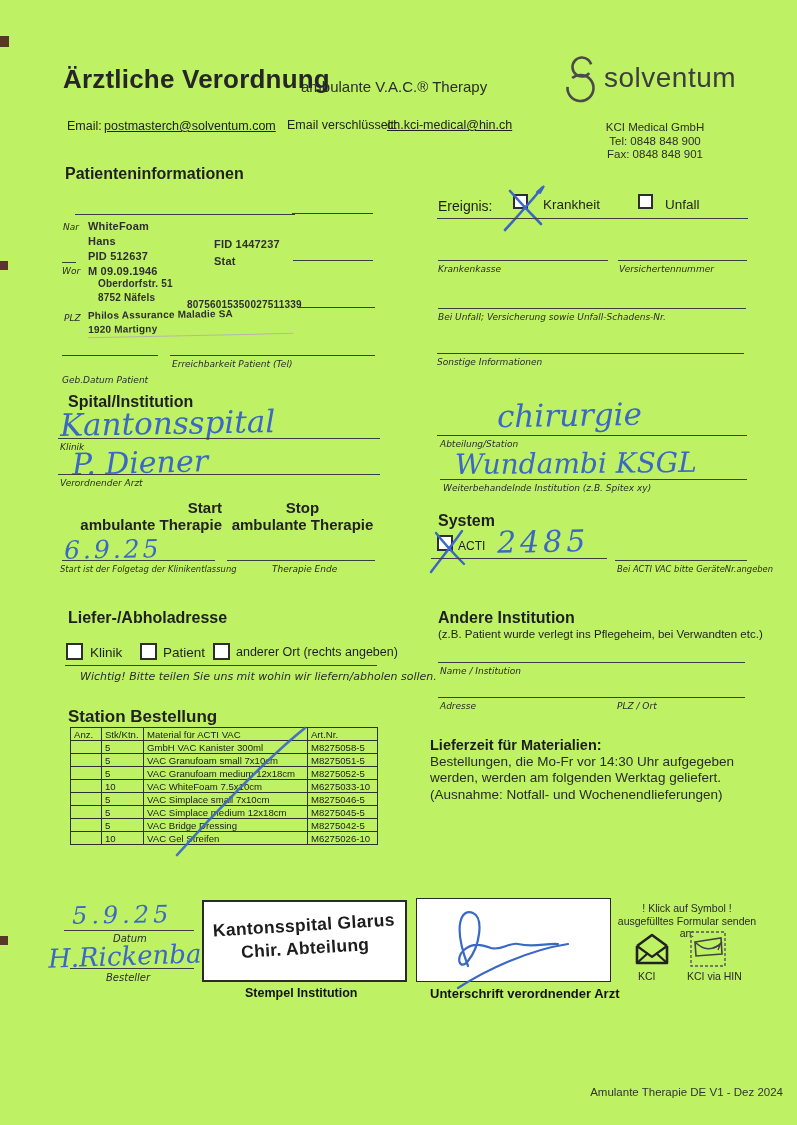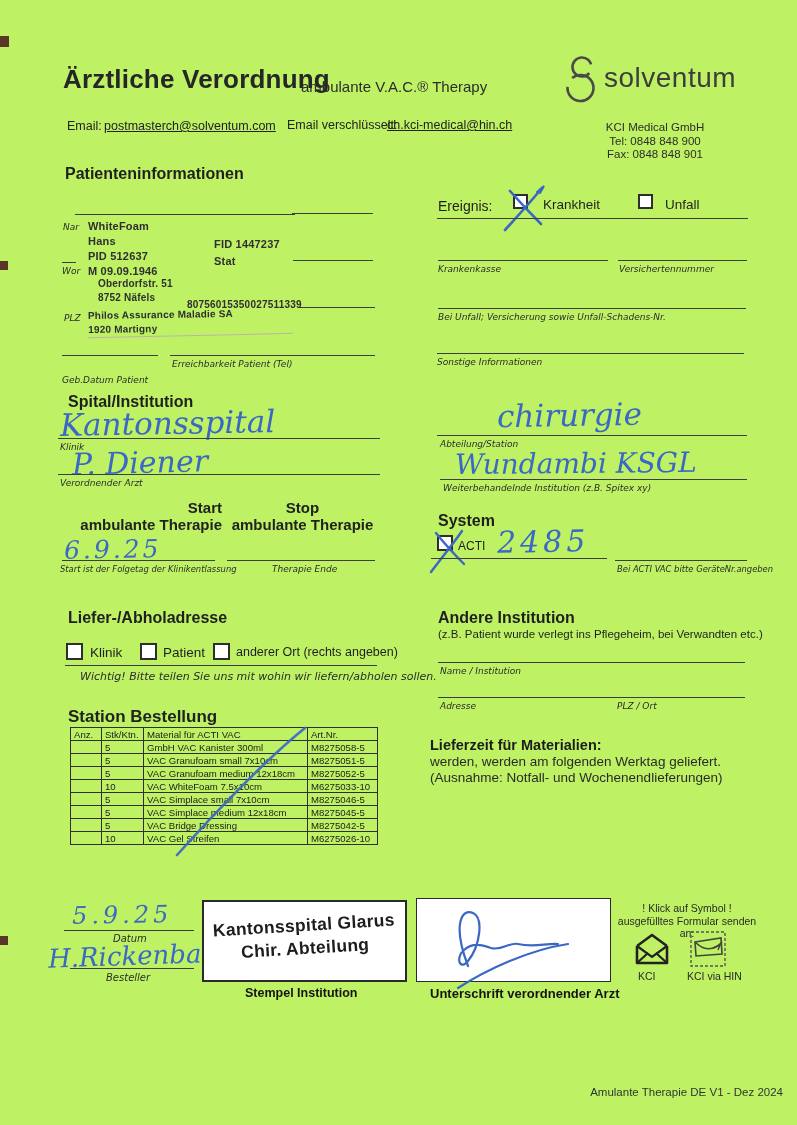--- a/index.html
+++ b/index.html
@@ -237,20 +237,21 @@
           <td>M6275026-10</td>
         </tr>
       </tbody>
   </table>
   <svg style="left:165px;top:718px;" width="150" height="145" viewBox="0 0 150 145">
     <path d="M12,137 C45,100 100,42 140,10" fill="none" stroke="#3b68c4" stroke-width="2.6" stroke-linecap="round" opacity=".92"></path>
   </svg>
 
   <div class="abs" style="left:430px;top:737px;font-weight:bold;font-size:14.5px;color:#1c1c1c;">Lieferzeit für Materialien:</div>
   <div class="abs" style="left:430px;top:754px;font-size:13.5px;line-height:1.22;color:#2a2a2a;">
+    <div>Bestellungen, die Mo-Fr vor 14:30 Uhr aufgegeben</div>
     <div>werden, werden am folgenden Werktag geliefert.</div>
     <div>(Ausnahme: Notfall- und Wochenendlieferungen)</div>
   </div>
 
   <div class="hand" style="left:72px;top:903px;font-size:24px;letter-spacing:4px;transform:rotate(-1deg);">5.9.25</div>
   <div class="line" style="left:64px;top:930px;width:130px;"></div>
   <div class="caption" style="left:113px;top:933px;font-size:10px;">Datum</div>
   <div class="hand" style="left:48px;top:942px;font-size:26px;transform:rotate(-2deg);">H.Rickenbacher</div>
   <div class="line" style="left:70px;top:968px;width:124px;"></div>
   <div class="caption" style="left:106px;top:972px;font-size:10px;">Besteller</div>

